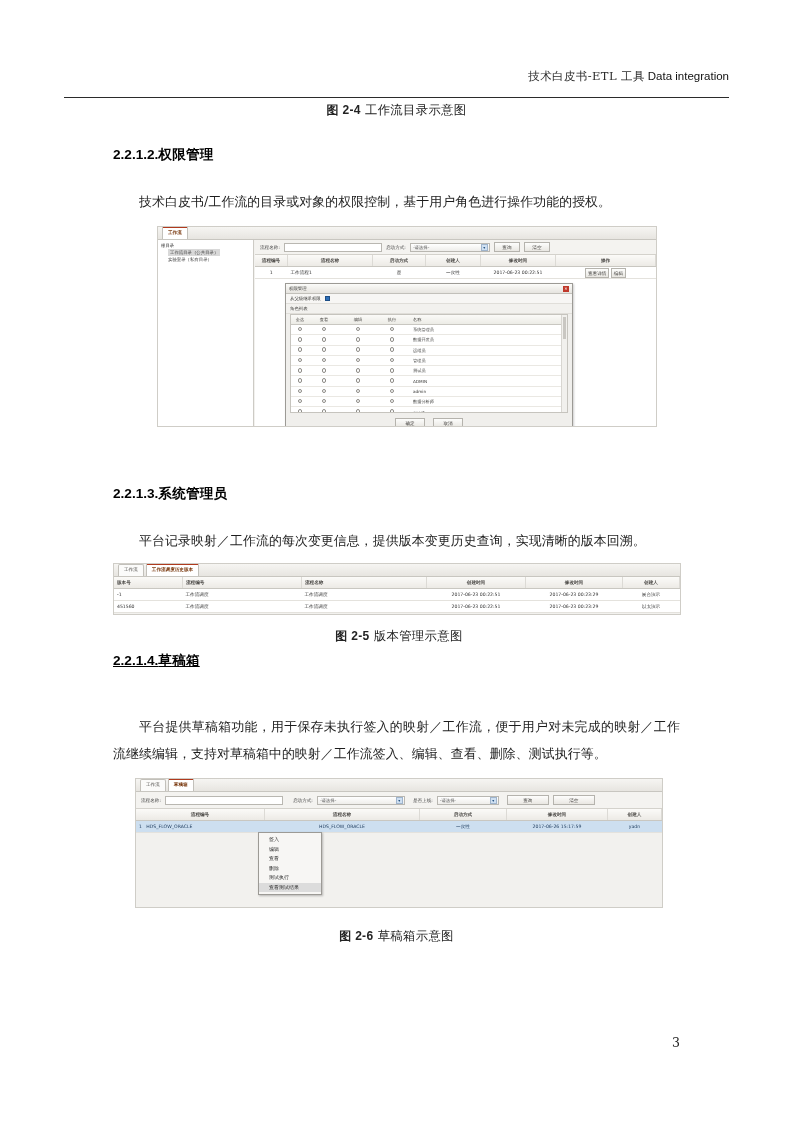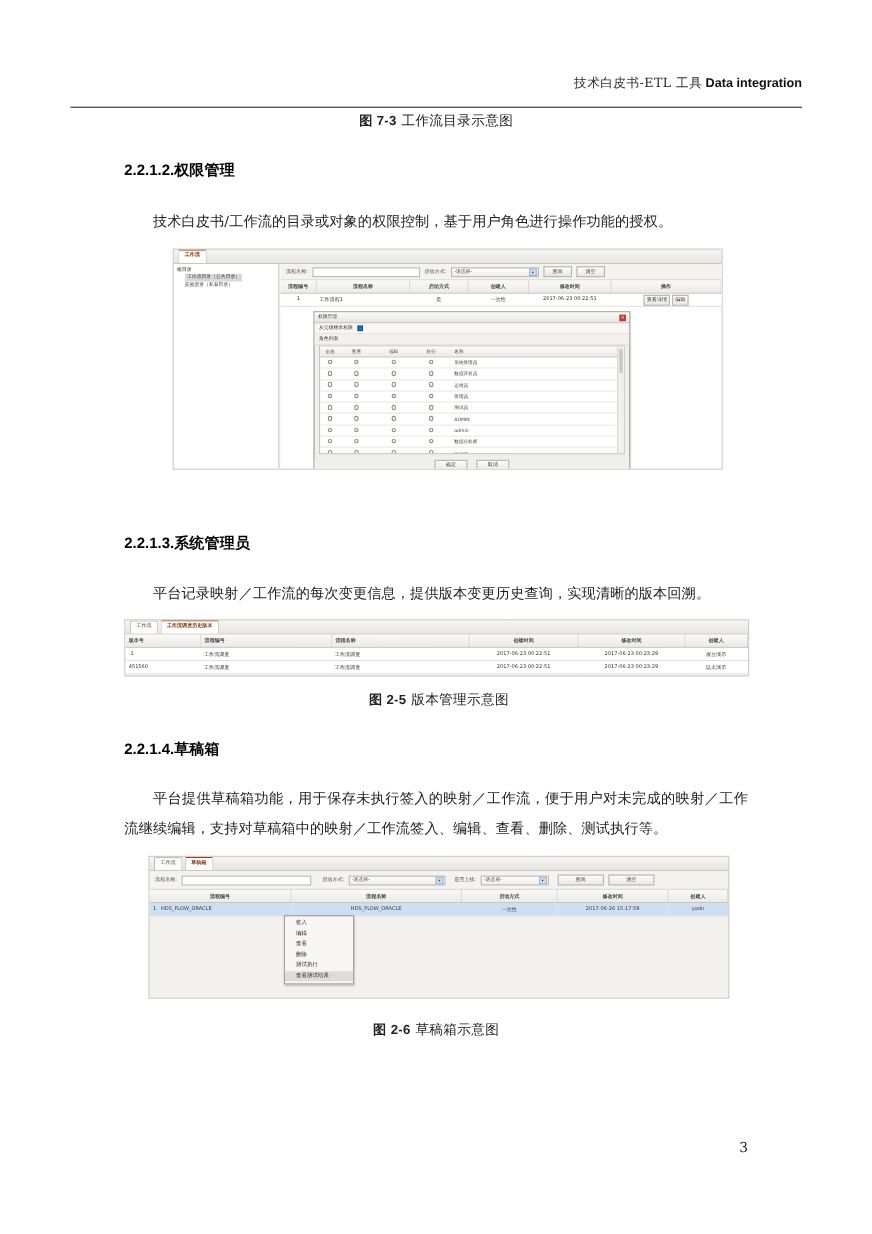--- a/index.html
+++ b/index.html
@@ -35,21 +35,21 @@
     padding-bottom: 3px;
   }
   .header .hdr-cn {
     font-family: "DejaVu Serif", "Liberation Serif", serif;
     font-size: 11.5px;
     color: #2b2b2b;
     letter-spacing: .4px;
   }
   .header .hdr-en {
     font-family: "Liberation Sans", "DejaVu Sans", sans-serif;
-    font-weight: bold;
+    font-weight: normal;
     font-size: 11.5px;
     color: #111;
     margin-left: 3px;
   }
 
   
   .caption {
     text-align: center;
     font-size: 12.4px;
     font-family: "DejaVu Serif", "Liberation Serif", serif;
@@ -375,21 +375,21 @@
 </head>
 <body>
 
 <div class="page">
 
   <div class="header">
     <span class="hdr-cn">技术白皮书-ETL 工具</span><span class="hdr-en">Data integration</span>
   </div>
 
   <div class="caption" style="position:absolute;left:113px;right:113px;top:102px;">
-    <span class="num">图 7-3</span>
+    <span class="num">图 2-4</span>
     <span>工作流目录示意图</span>
   </div>
 
   <h2 class="sec" style="position:absolute;left:113px;top:146px;">
     <span class="secnum">2.2.1.2.</span><span>权限管理</span>
   </h2>
   <p class="body" style="position:absolute;left:113px;right:113px;top:188px;">技术白皮书/工作流的目录或对象的权限控制，基于用户角色进行操作功能的授权。</p>
 
   <div class="shot" id="fig4" style="left:157px;top:226px;width:500px;height:201px;">
 
@@ -586,21 +586,21 @@
           </tr>
         </tbody>
     </table>
   </div>
 
   <div class="caption" style="position:absolute;left:118px;right:113px;top:628px;">
     <span class="num">图 2-5</span>
     <span>版本管理示意图</span>
   </div>
 
-  <h2 class="sec" style="position:absolute;left:113px;top:672px;">
+  <h2 class="sec" style="position:absolute;left:113px;top:652px;text-decoration:underline;">
     <span class="secnum">2.2.1.4.</span><span>草稿箱</span>
   </h2>
   <p class="body" style="position:absolute;left:113px;right:113px;top:713px;">平台提供草稿箱功能，用于保存未执行签入的映射／工作流，便于用户对未完成的映射／工作流继续编辑，支持对草稿箱中的映射／工作流签入、编辑、查看、删除、测试执行等。</p>
 
   <div class="shot" id="fig6" style="position:absolute;left:135px;top:778px;width:528px;height:130px;">
     <div class="tabbar">
       <div class="tab plain">工作流</div>
       <div class="tab active">草稿箱</div>
     </div>
 

